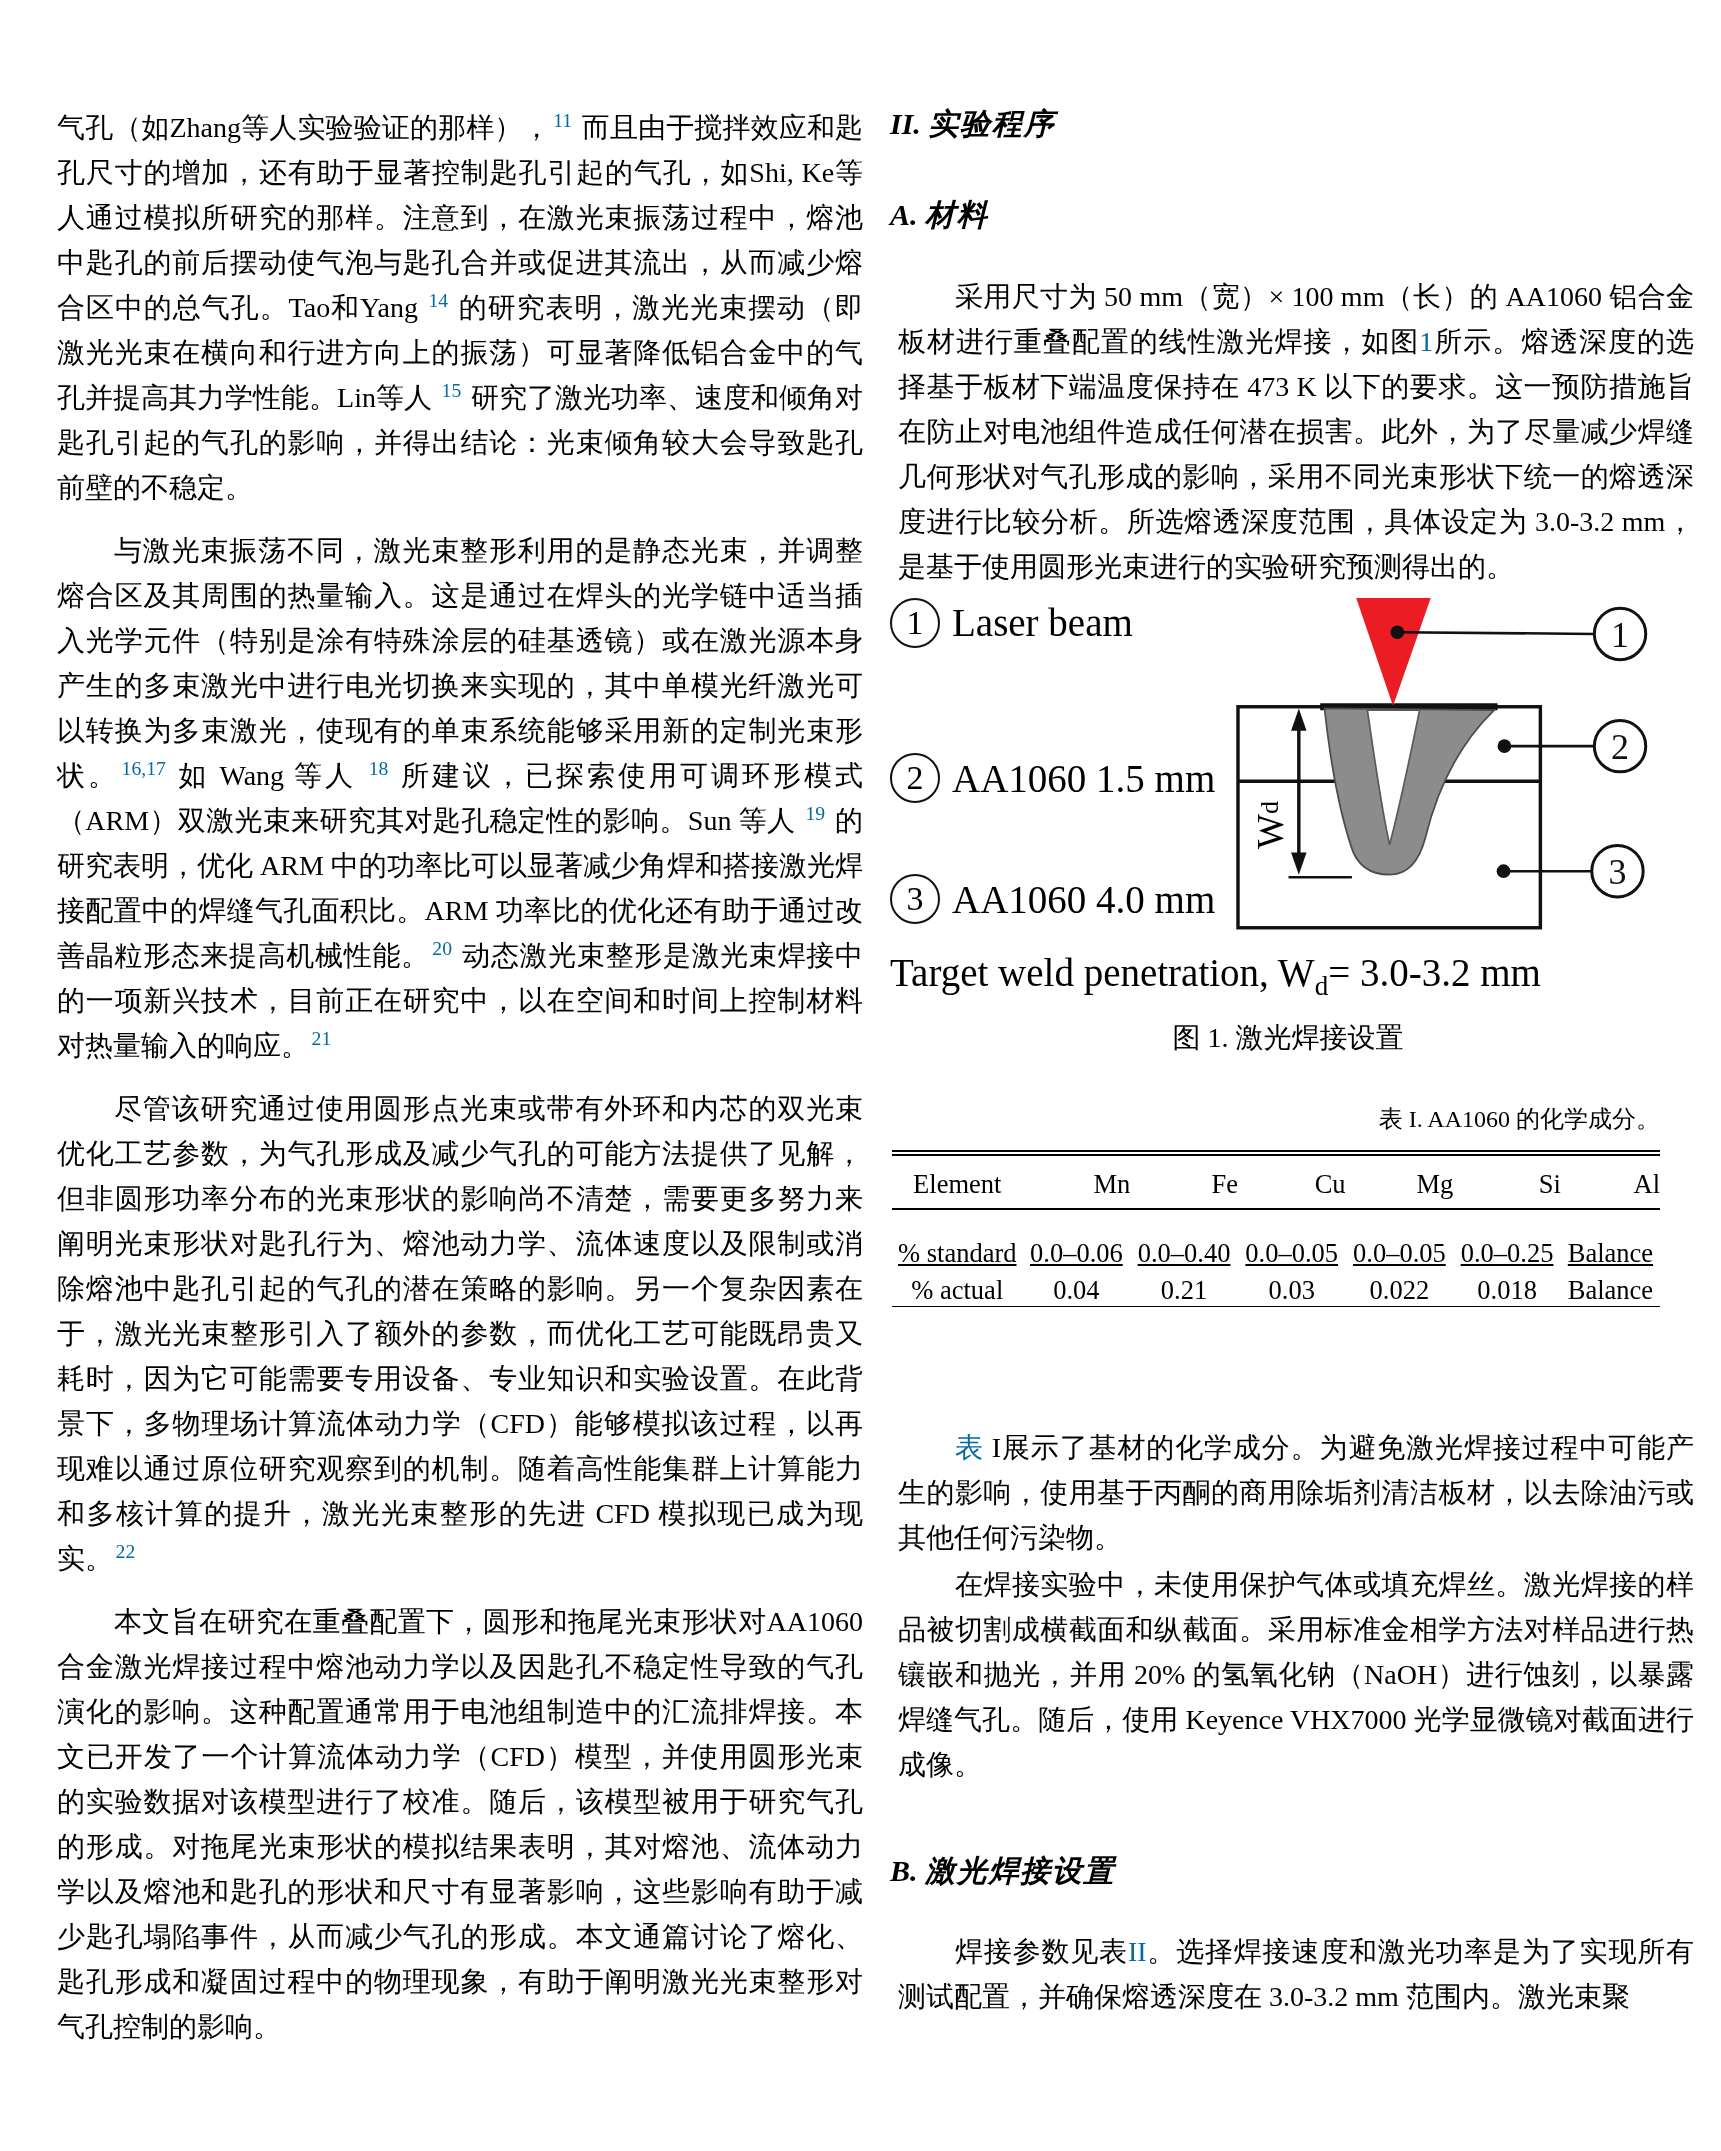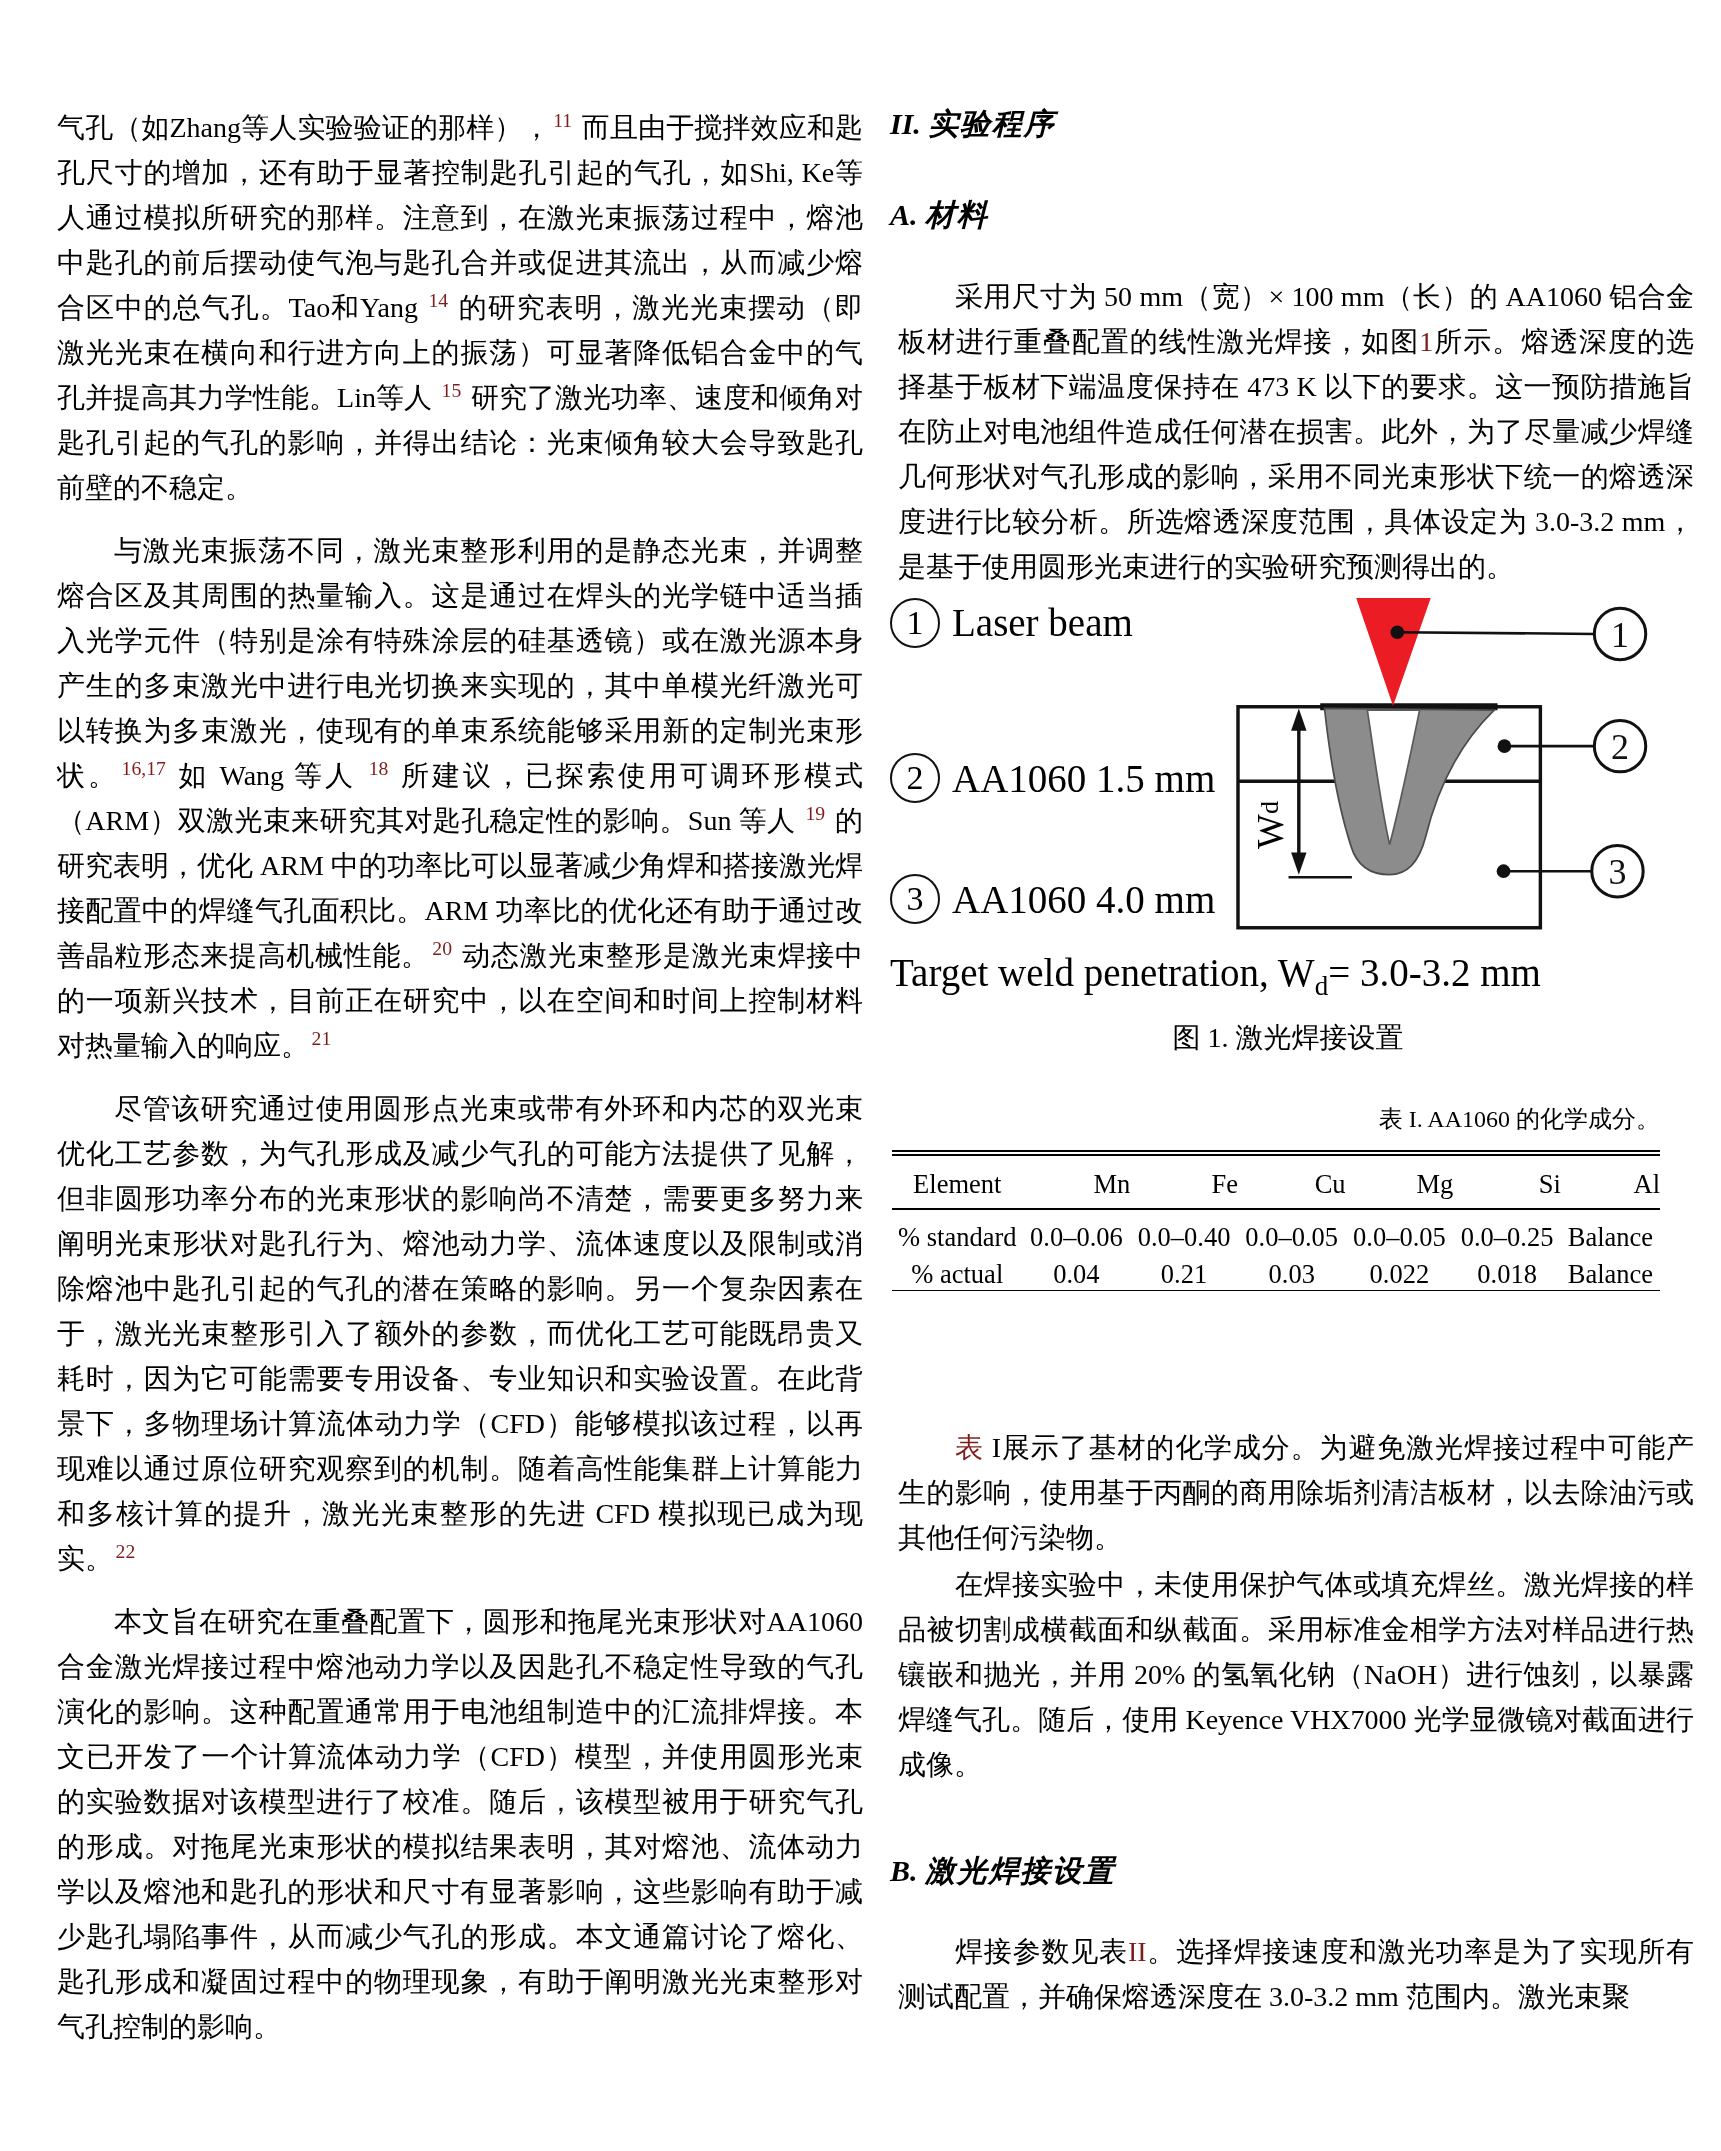--- a/index.html
+++ b/index.html
@@ -13,21 +13,21 @@
     position:absolute;left:57px;top:105px;width:806px;
     font-size:28px;line-height:45px;text-align:justify;
   }
   p.para{margin:0 0 18px 0;text-indent:57px;}
   p.para.noindent{text-indent:0;}
   .rt-block{
     position:absolute;left:898px;width:796px;
     font-size:28px;line-height:45px;text-align:justify;
   }
   .rt-block p{margin:0;text-indent:57px;}
-  .cite{color:#7f1d1d;}
+  .cite{color:#0369a1;}
   sup.cite{font-size:19.7px;vertical-align:super;line-height:0;padding:0 2.6px;}
   
   .sec-h{position:absolute;left:890px;font-size:30px;font-weight:bold;margin:0;font-style:italic;}
   .sec-h .h-label{font-family:"Liberation Serif","DejaVu Serif",serif;}
   .sec-h .h-title{font-family:"Liberation Sans","DejaVu Sans",sans-serif;letter-spacing:1.7px;}
   
   .figure{position:absolute;left:890px;top:591px;width:797px;height:370px;}
   .legend-item{position:absolute;left:0;display:flex;align-items:center;gap:12px;}
   .lg-circle{
     width:46px;height:46px;border:2.6px solid #111;border-radius:50%;
@@ -45,21 +45,21 @@
   .target-line{position:absolute;left:890px;top:950px;width:796px;font-size:39px;white-space:nowrap;}
   .target-line sub{font-size:27px;line-height:0;}
   .fig-caption{position:absolute;left:890px;top:1019px;width:796px;text-align:center;font-size:28px;}
   
   .tablewrap{position:absolute;left:892px;top:1103px;width:768px;}
   .tbl-title{text-align:right;font-size:24px;margin:0 0 14.6px 0;}
   table.chem{width:100%;border-collapse:collapse;border-top:6px double #000;border-bottom:1.7px solid #000;font-size:26.5px;}
   table.chem th{border-bottom:2.6px solid #000;padding:13px 0 8.6px 0;font-weight:normal;text-align:right;}
   table.chem td{padding:3.4px 0 2.6px 0;text-align:center;}
   table.chem th:first-child,table.chem td:first-child{text-align:center;width:17%;}
-  table.chem tbody tr:first-child td{padding-top:12px;}
+  table.chem tbody tr:first-child td{padding-top:28px;text-decoration:underline;}
   table.chem tbody tr:last-child td{padding-bottom:0;}
 </style>
 </head>
 <body>
 
 <div class="page">
 
   <div class="col-left">
     <p class="para noindent"><span>气孔（如Zhang等人实验验证的那样），</span><sup class="cite">11</sup><span> 而且由于搅拌效应和匙孔尺寸的增加，还有助于显著控制匙孔引起的气孔，如Shi, Ke等人通过模拟所研究的那样。注意到，在激光束振荡过程中，熔池中匙孔的前后摆动使气泡与匙孔合并或促进其流出，从而减少熔合区中的总气孔。Tao和Yang </span><sup class="cite">14</sup><span> 的研究表明，激光光束摆动（即激光光束在横向和行进方向上的振荡）可显著降低铝合金中的气孔并提高其力学性能。Lin等人 </span><sup class="cite">15</sup><span> 研究了激光功率、速度和倾角对匙孔引起的气孔的影响，并得出结论：光束倾角较大会导致匙孔前壁的不稳定。</span></p>
     <p class="para"><span>与激光束振荡不同，激光束整形利用的是静态光束，并调整熔合区及其周围的热量输入。这是通过在焊头的光学链中适当插入光学元件（特别是涂有特殊涂层的硅基透镜）或在激光源本身产生的多束激光中进行电光切换来实现的，其中单模光纤激光可以转换为多束激光，使现有的单束系统能够采用新的定制光束形状。</span><sup class="cite">16,17</sup><span> 如 Wang 等人 </span><sup class="cite">18</sup><span> 所建议，已探索使用可调环形模式（ARM）双激光束来研究其对匙孔稳定性的影响。Sun 等人 </span><sup class="cite">19</sup><span> 的研究表明，优化 ARM 中的功率比可以显著减少角焊和搭接激光焊接配置中的焊缝气孔面积比。ARM 功率比的优化还有助于通过改善晶粒形态来提高机械性能。</span><sup class="cite">20</sup><span> 动态激光束整形是激光束焊接中的一项新兴技术，目前正在研究中，以在空间和时间上控制材料对热量输入的响应。</span><sup class="cite">21</sup></p>

